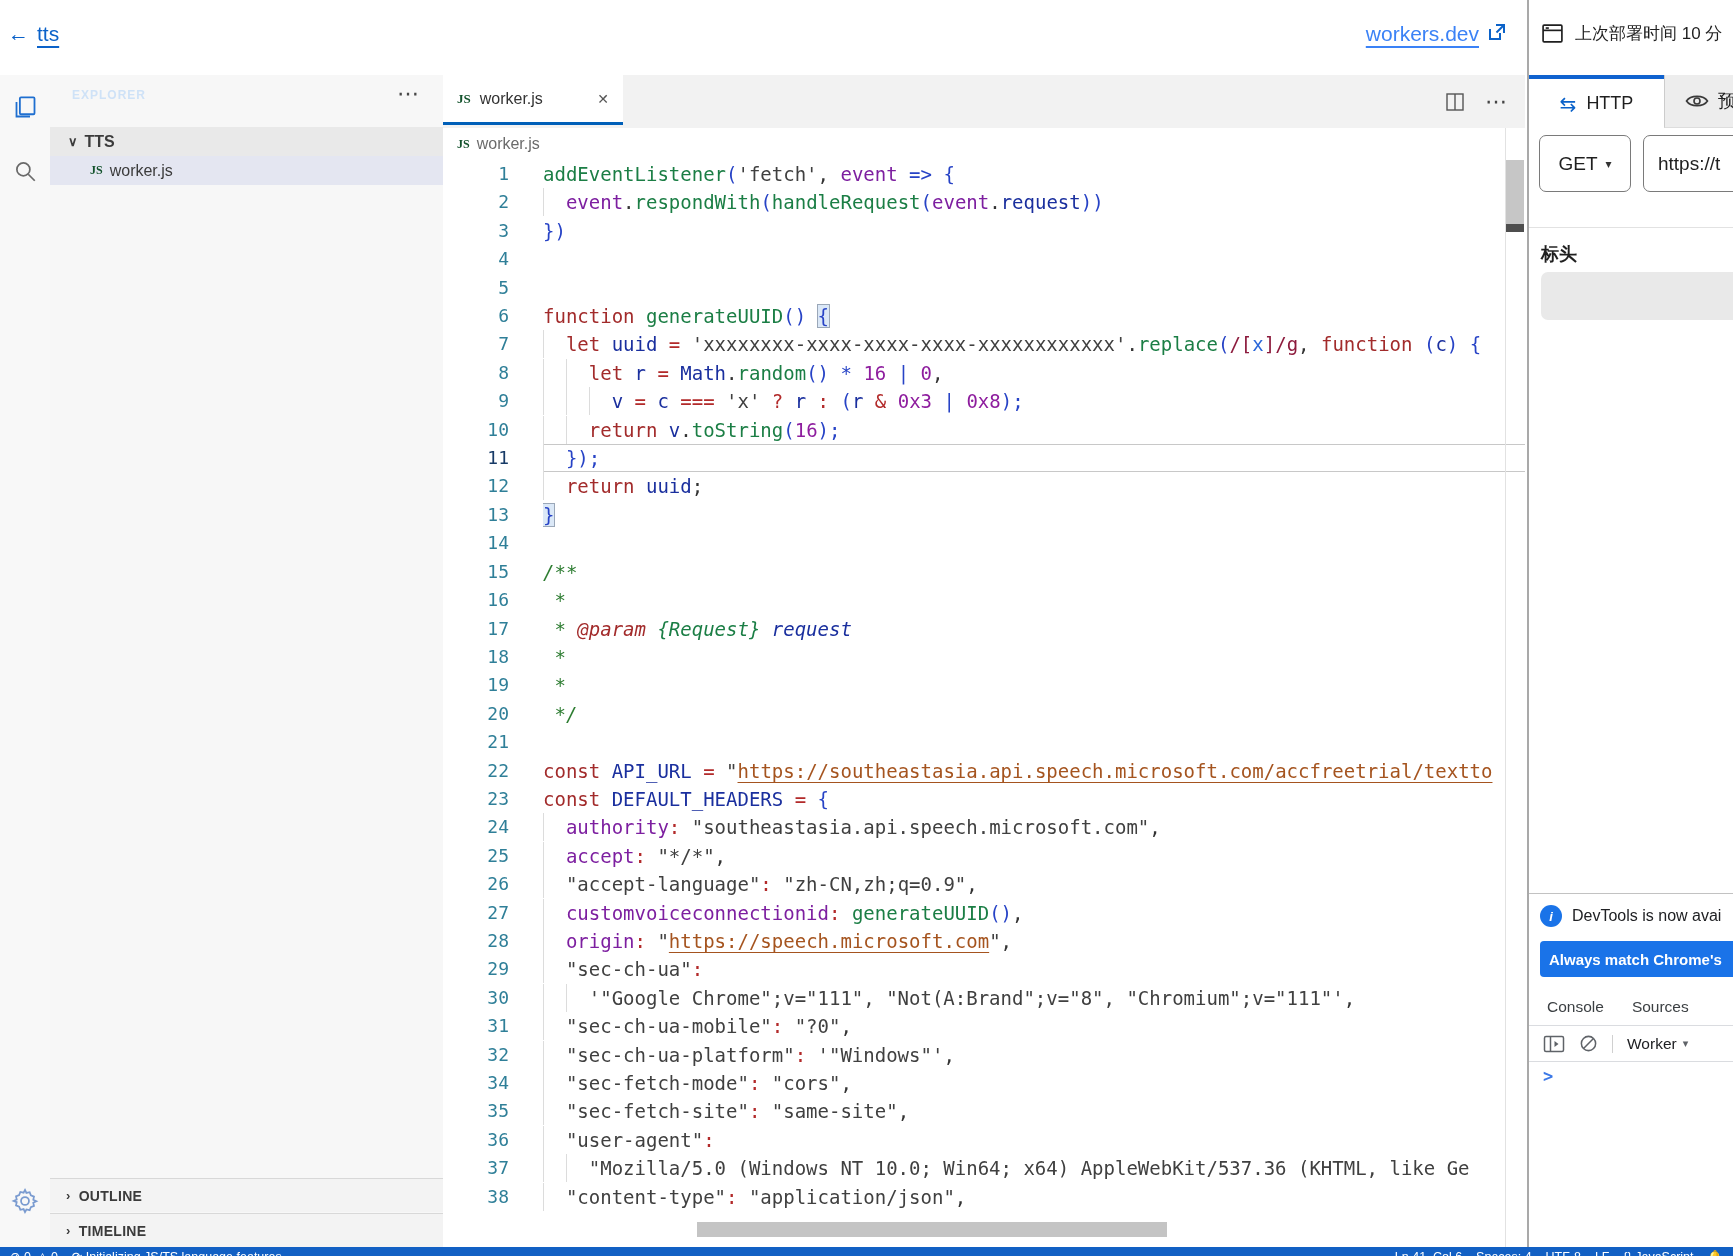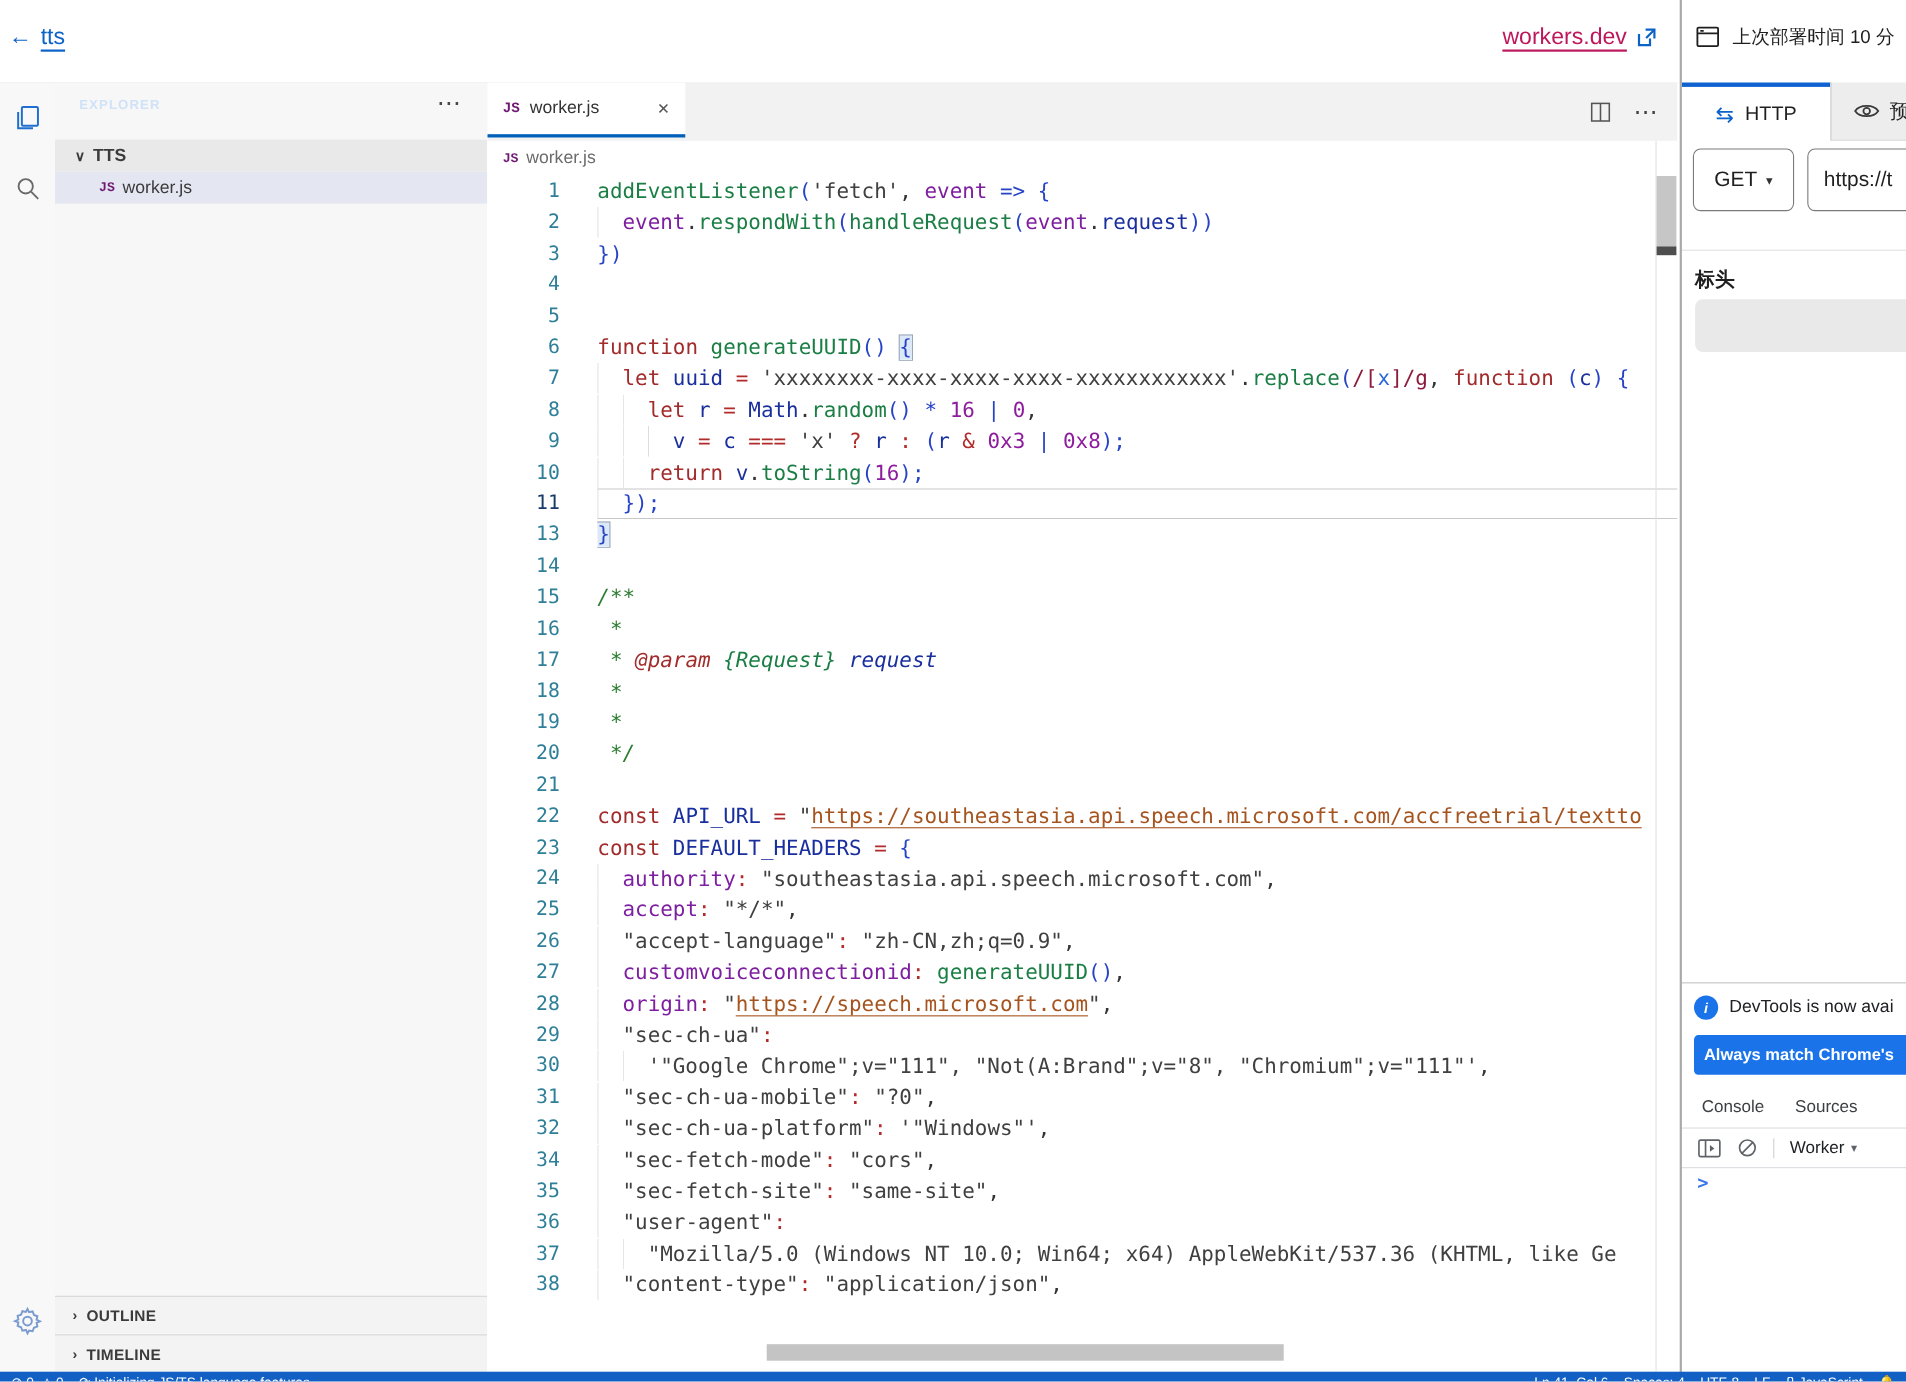--- a/index.html
+++ b/index.html
@@ -3,34 +3,34 @@
 <meta charset="utf-8">
 <style>
   html,body{margin:0;padding:0;}
   body{width:1733px;height:1256px;overflow:hidden;position:relative;background:#fff;
        font-family:"Liberation Sans",sans-serif;color:#1f1f1f;}
   .abs{position:absolute;}
   
   #header{left:0;top:0;width:1525px;height:75px;background:#fff;border-bottom:1px solid #d9d9d9;}
   .backlink{left:8px;top:22px;font-size:21px;color:#0b62c9;display:flex;align-items:center;gap:8px;cursor:pointer;}
   .backlink .lbl{text-decoration:underline;text-underline-offset:5px;}
-  .wlink{right:18px;top:22px;font-size:21px;color:#be185d;display:flex;align-items:center;gap:8px;cursor:pointer;}
+  .wlink{right:18px;top:22px;font-size:21px;color:#3b82f6;display:flex;align-items:flex-start;gap:8px;cursor:pointer;}
   .wlink .lbl{text-decoration:underline;text-underline-offset:5px;}
   
   #activitybar{left:0;top:75px;width:50px;height:1172px;background:#f8f8f8;}
   .act-ic{position:absolute;left:11px;width:28px;height:28px;display:flex;align-items:center;justify-content:center;cursor:pointer;}
   
   #sidebar{left:50px;top:75px;width:393px;height:1172px;background:#f7f7f7;overflow:hidden;}
   .expl-head{position:absolute;left:0;top:0;width:100%;height:48px;}
   .ghost{position:absolute;left:22px;top:13px;font-size:12px;font-weight:bold;letter-spacing:1px;color:#cfe2f7;}
   .expl-more{position:absolute;right:24px;top:6px;font-size:22px;color:#474747;cursor:pointer;}
   .row{position:absolute;left:0;width:100%;height:29px;display:flex;align-items:center;font-size:16px;color:#3b3b3b;cursor:pointer;}
   .row.folder{top:52px;background:#e9e9e9;font-weight:bold;padding-left:18px;gap:7px;box-sizing:border-box;}
   .row.file{top:81px;background:#e4e6f1;padding-left:40px;gap:7px;box-sizing:border-box;}
-  .jsic{color:#701a75;font-weight:bold;font-size:12px;font-family:Liberation Mono, monospace;}
+  .jsic{color:#14532d;font-weight:bold;font-size:12px;font-family:Liberation Serif, serif;}
   .chev{font-size:13px;color:#3b3b3b;}
   .panelrow{position:absolute;left:0;width:100%;height:34px;background:#f3f3f3;border-top:1px solid #d8d8d8;
             display:flex;align-items:center;gap:8px;padding-left:16px;box-sizing:border-box;
             font-size:14px;font-weight:bold;color:#3b3b3b;cursor:pointer;letter-spacing:.3px;}
   
   #editor{left:443px;top:75px;width:1082px;height:1172px;background:#fff;overflow:hidden;}
   #tabbar{position:absolute;left:0;top:0;width:100%;height:53px;background:#f2f2f2;}
   #tab{position:absolute;left:0;top:0;width:180px;height:50px;background:#fff;border-bottom:3px solid #005fb8;
        display:flex;align-items:center;gap:9px;padding:0 14px;box-sizing:border-box;font-size:16px;color:#333;cursor:pointer;}
   .tab-close{margin-left:auto;font-size:14px;color:#555;cursor:pointer;}
@@ -219,20 +219,24 @@
       </div>
       <div class="cl">
         <div class="ln">10</div>
         <div class="ct2"><span class="tk-g"></span><span class="tk-g"></span><span class="tk-k">return</span><span class="tk-v"> v</span><span class="tk-t">.</span><span class="tk-f">toString</span><span class="tk-b">(</span><span class="tk-n">16</span><span class="tk-b">);</span></div>
       </div>
       <div class="cl cur">
         <div class="ln">11</div>
         <div class="ct2"><span class="tk-g"></span><span class="tk-b">});</span></div>
       </div>
       <div class="cl">
+        <div class="ln">12</div>
+        <div class="ct2"><span class="tk-g"></span><span class="tk-k">return</span><span class="tk-v"> uuid</span><span class="tk-t">;</span></div>
+      </div>
+      <div class="cl">
         <div class="ln">13</div>
         <div class="ct2"><span class="tk-bm">}</span></div>
       </div>
       <div class="cl">
         <div class="ln">14</div>
         <div class="ct2"></div>
       </div>
       <div class="cl">
         <div class="ln">15</div>
         <div class="ct2"><span class="tk-c">/**</span></div>

